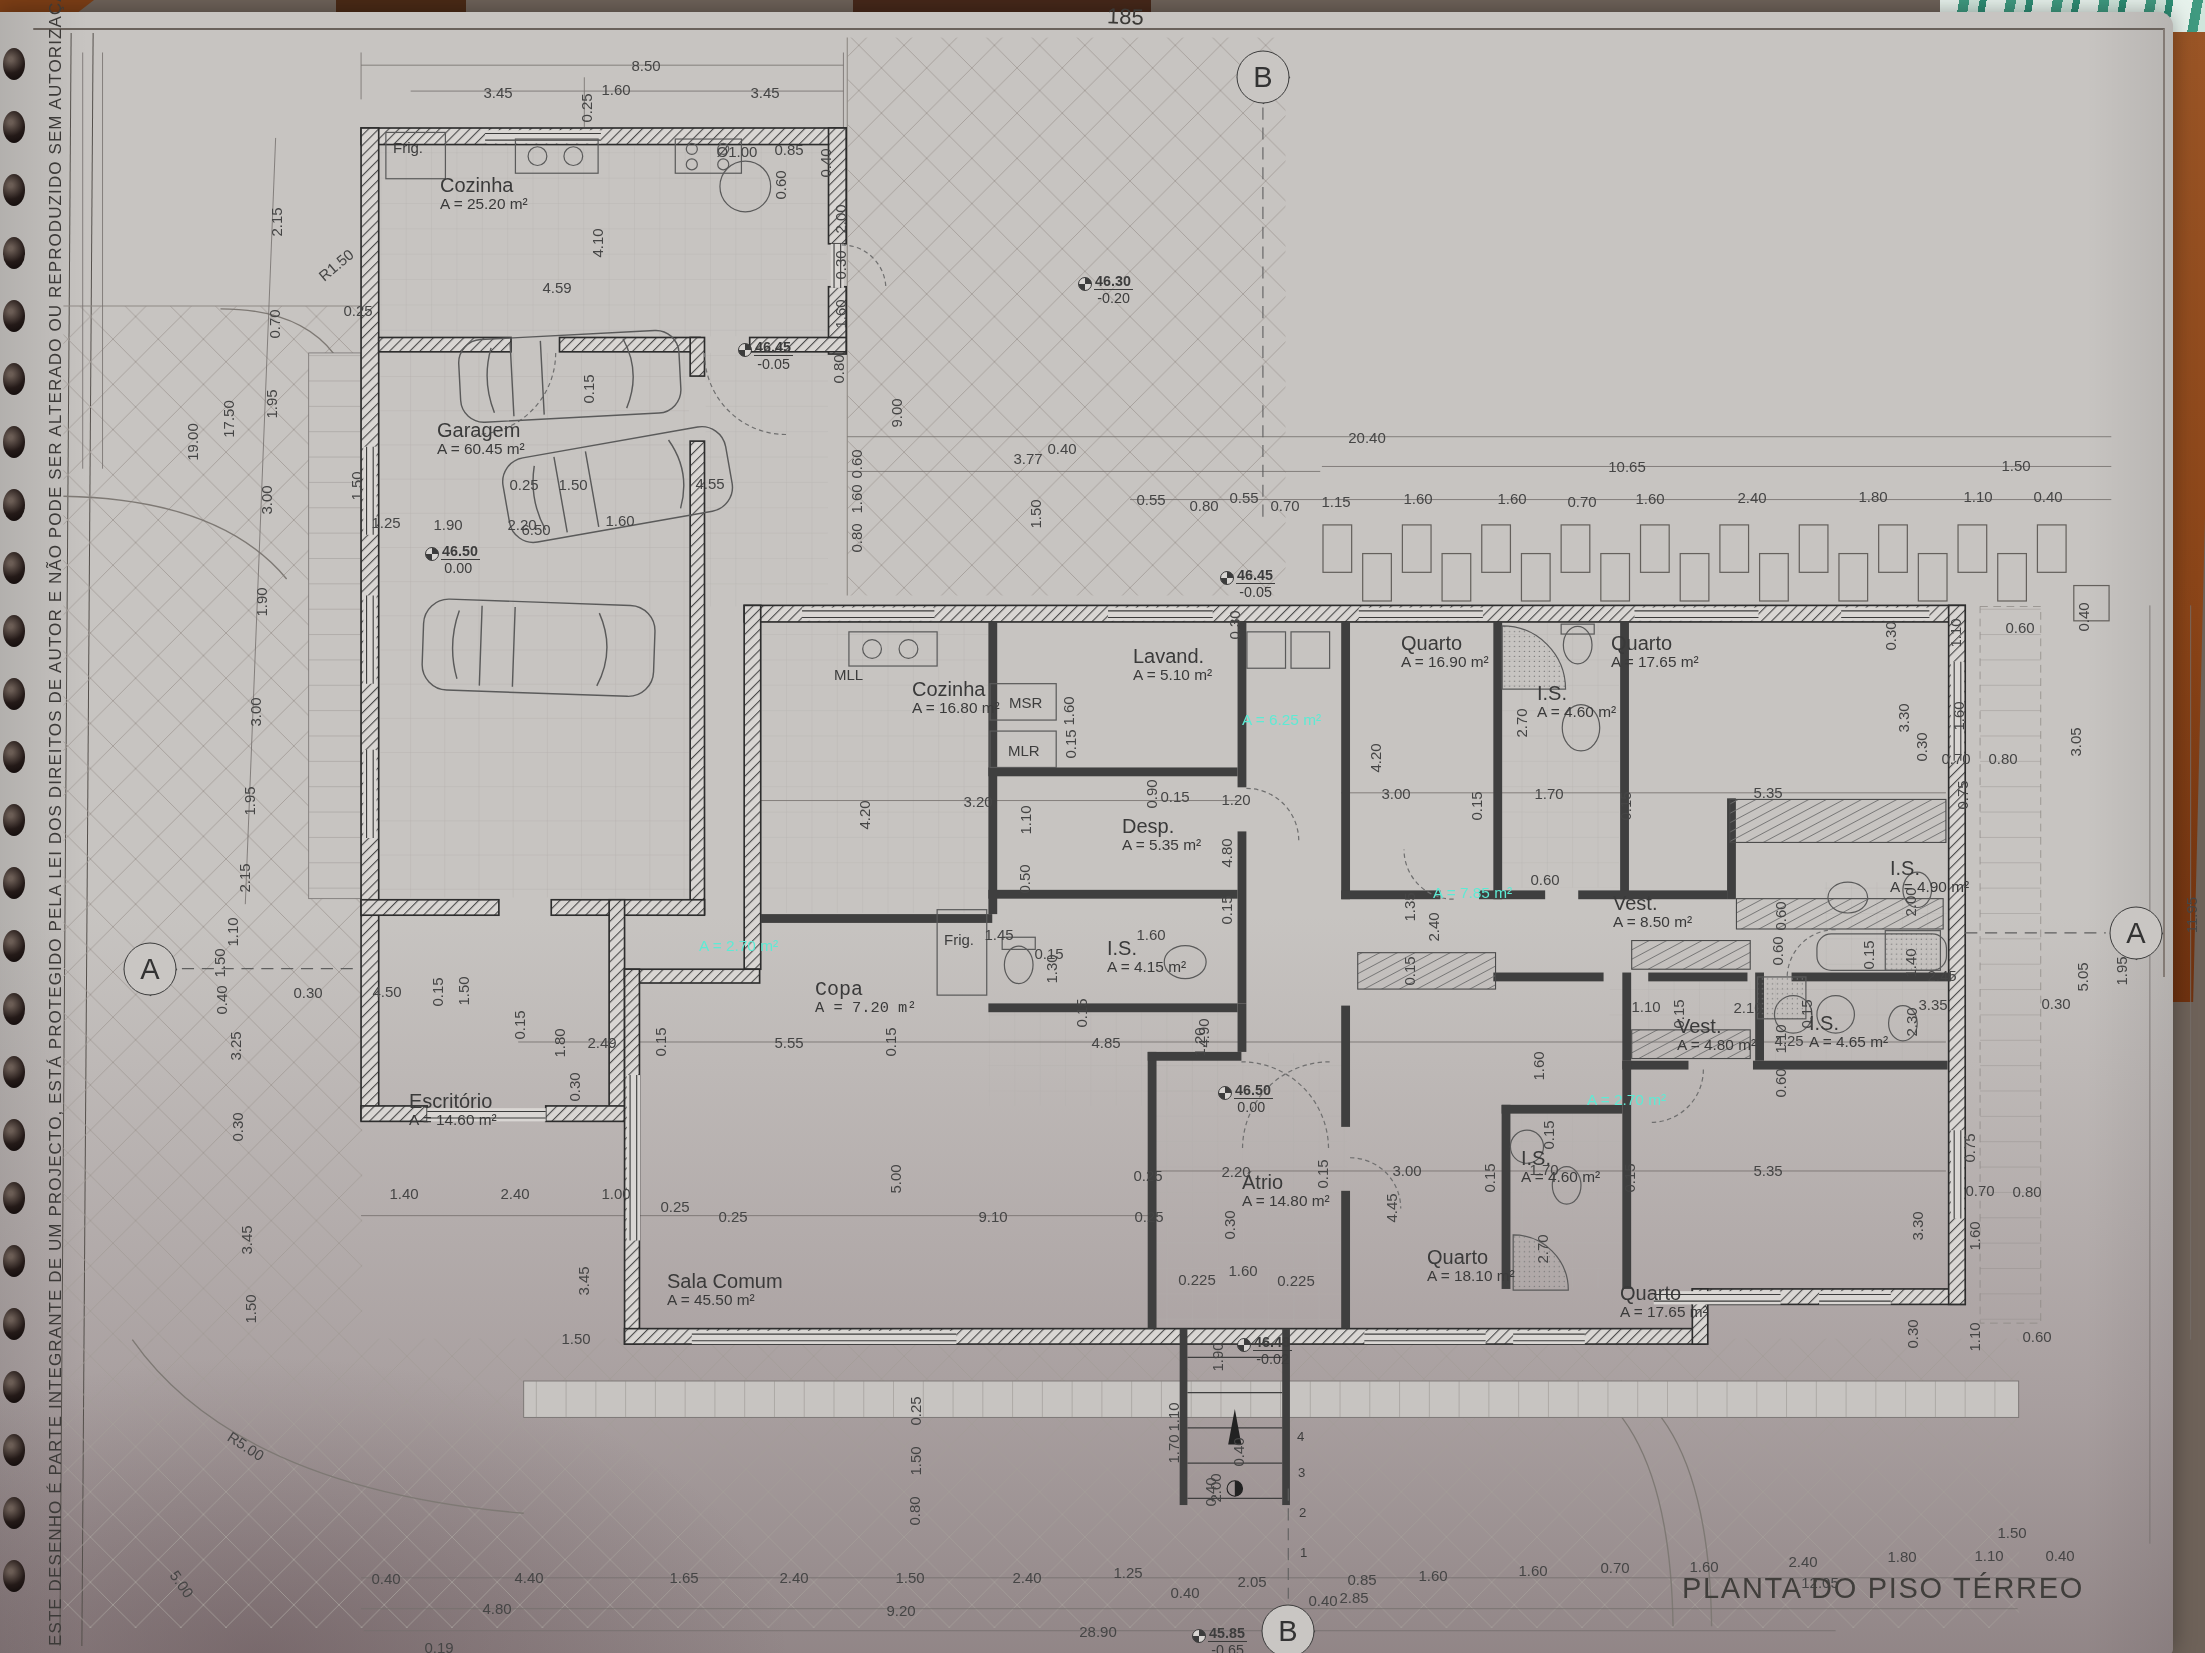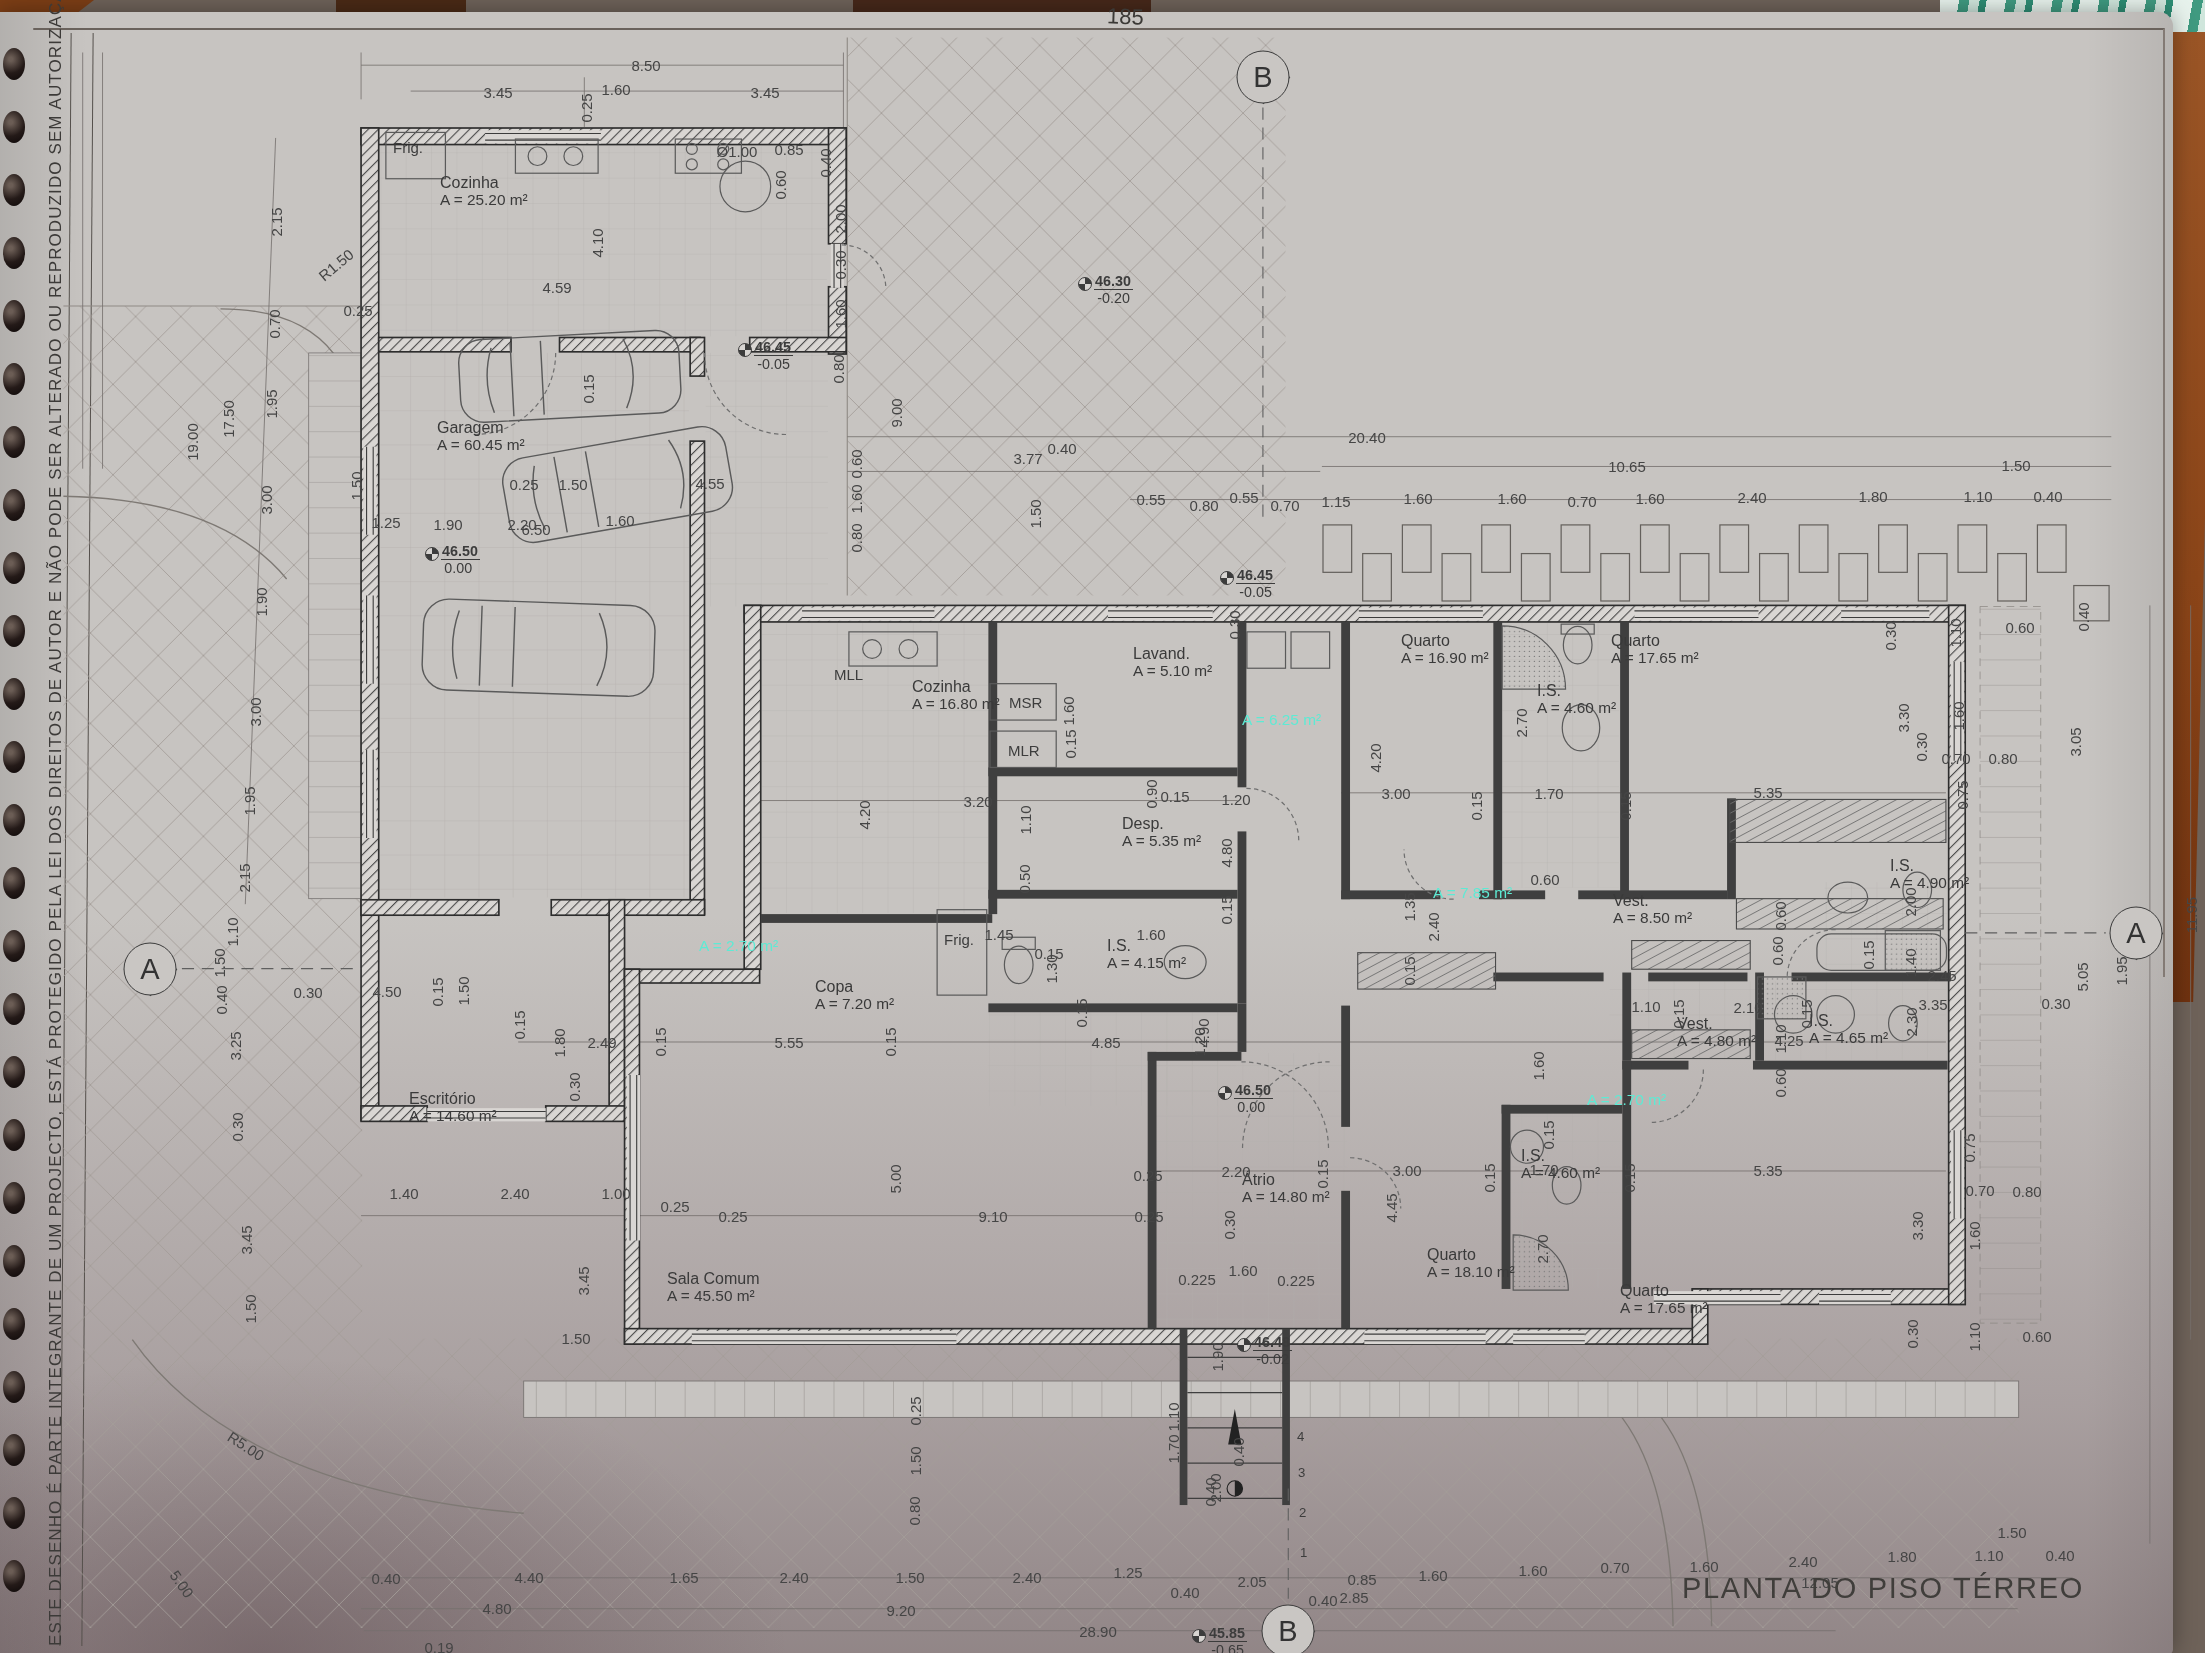--- a/index.html
+++ b/index.html
@@ -32,21 +32,21 @@
   
   .margin-line1{position:absolute;left:65px;top:33px;width:1.1px;height:1613px;background:#55504c;transform:rotate(.4deg);}
   .margin-line2{position:absolute;left:87px;top:33px;width:1.1px;height:1613px;background:#55504c;transform:rotate(.4deg);}
   .copyright{position:absolute;left:46px;top:1646px;transform-origin:0 0;transform:rotate(-90deg);
        white-space:nowrap;font-size:17px;letter-spacing:1.1px;color:#3c3a38;width:1599px;}
   
   .pagenum{position:absolute;left:1107px;top:4.4px;font-size:22px;color:#3b3936;transform:rotate(2deg);}
   .title{position:absolute;left:1682px;top:1572px;font-size:29px;color:#403e3b;letter-spacing:1.7px;}
   
   .room{position:absolute;color:#3a3a3a;line-height:1.05;}
-  .room .rn{font-size:16px;}
+  .room .rn{font-size:20px;}
   .room .ra{font-size:15.4px;}
   .alab{position:absolute;color:#5eead4;font-size:15.4px;white-space:nowrap;}
   .fix{position:absolute;color:#3d3d3d;font-size:15px;white-space:nowrap;}
   .dim{position:absolute;color:#454545;font-size:15px;white-space:nowrap;transform:translate(-50%,-50%);}
   .stnum{position:absolute;color:#3d3d3d;font-size:13.2px;}
   .level{position:absolute;color:#3c3c3c;font-size:14.3px;line-height:1;text-align:left;}
   .level .lv{border-bottom:1.1px solid #3c3c3c;padding:0 2.2px 1.1px 1.1px;font-weight:bold;}
   .level .lo{padding:1.1px 2.2px 0 3.3px;}
   .level::before{content:"";position:absolute;left:-16.5px;top:3.3px;width:12px;height:12px;border-radius:50%;
        border:1.1px solid #3c3c3c;background:conic-gradient(#3c3c3c 0 25%,#d8d5d2 25% 50%,#3c3c3c 50% 75%,#d8d5d2 75% 100%);}
@@ -419,21 +419,21 @@
         <div class="ra">A = 4.15 m²</div>
       </div>
       <div class="room" style="left: 1613px; top: 893px;">
         <div class="rn">Vest.</div>
         <div class="ra">A = 8.50 m²</div>
       </div>
       <div class="room" style="left: 1890px; top: 858px;">
         <div class="rn">I.S.</div>
         <div class="ra">A = 4.90 m²</div>
       </div>
-      <div class="room" style="left: 815px; top: 979px;">
+      <div class="room" style="left: 815px; top: 979px; font-family: Liberation Mono, monospace;">
         <div class="rn">Copa</div>
         <div class="ra">A = 7.20 m²</div>
       </div>
       <div class="room" style="left: 409px; top: 1091px;">
         <div class="rn">Escritório</div>
         <div class="ra">A = 14.60 m²</div>
       </div>
       <div class="room" style="left: 667px; top: 1271px;">
         <div class="rn">Sala Comum</div>
         <div class="ra">A = 45.50 m²</div>

